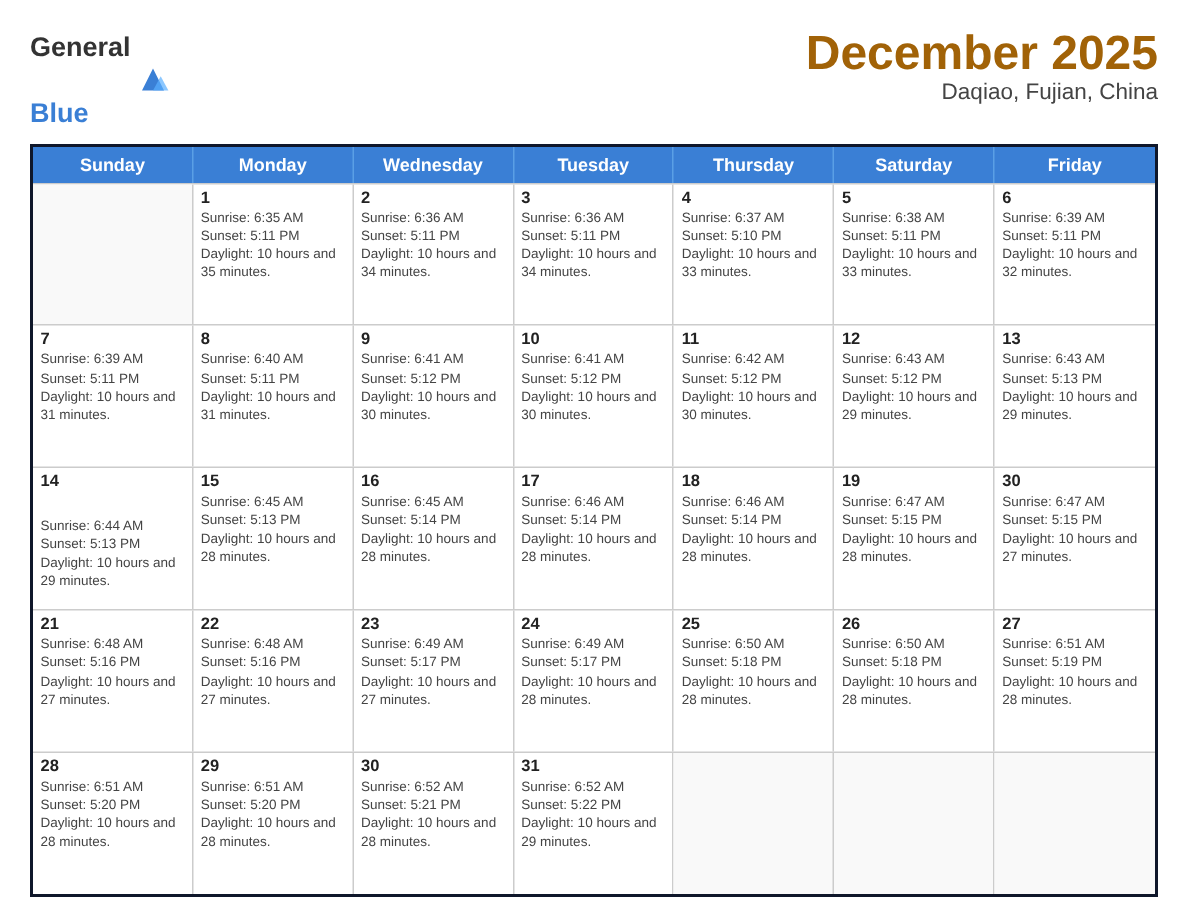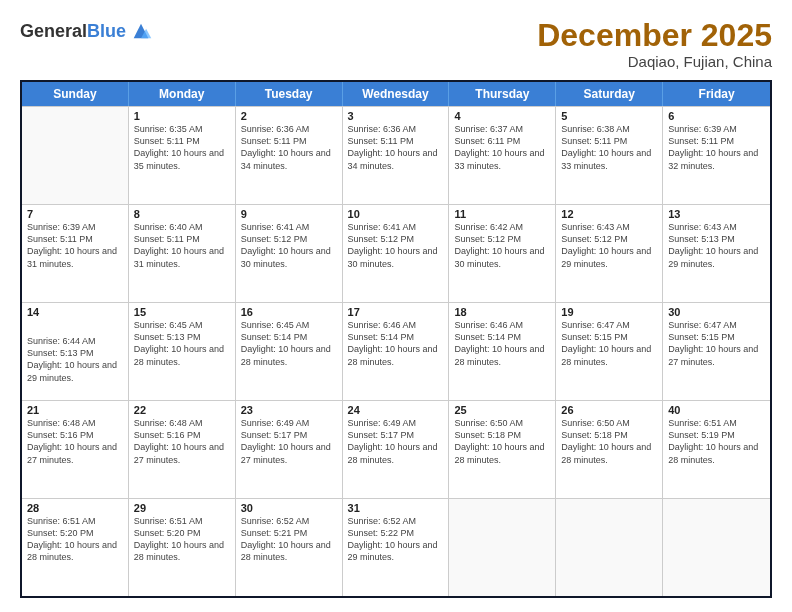--- a/index.html
+++ b/index.html
@@ -23,22 +23,23 @@
       align-items: flex-start;
       margin-bottom: 10px;
     }
     .logo {
       display: flex;
       align-items: center;
       margin-top: 4px;
     }
     .logo-text {
       display: flex;
-      flex-direction: row;
+      flex-direction: column;
       line-height: 1.1;
+      gap: 24px;
     }
     .logo-icon {
       width: 22px;
       height: 22px;
       margin-left: 4px;
       margin-top: -2px;
     }
     .title-block {
       text-align: right;
     }
@@ -124,22 +125,22 @@
     <div class="title-block">
       <div class="month-title">December 2025</div>
       <div class="location">Daqiao, Fujian, China</div>
     </div>
   </div>
 
   <div class="calendar">
     <div class="cal-header">
     <div class="cal-header-cell">Sunday</div>
         <div class="cal-header-cell">Monday</div>
+        <div class="cal-header-cell">Wednesday</div>
         <div class="cal-header-cell">Tuesday</div>
-        <div class="cal-header-cell">Wednesday</div>
         <div class="cal-header-cell">Thursday</div>
         <div class="cal-header-cell">Saturday</div>
         <div class="cal-header-cell">Friday</div>
       </div>
     <div class="cal-body">
     <div class="cal-row">
           <div class="cal-cell empty"></div>
           <div class="cal-cell">
             <div class="day-number">1</div>
             <div class="day-info" style="white-space: pre-line;">Sunrise: 6:35 AM
@@ -154,21 +155,21 @@
           </div>
           <div class="cal-cell">
             <div class="day-number">3</div>
             <div class="day-info" style="white-space: pre-line;">Sunrise: 6:36 AM
 Sunset: 5:11 PM
 Daylight: 10 hours and 34 minutes.</div>
           </div>
           <div class="cal-cell">
             <div class="day-number">4</div>
             <div class="day-info" style="white-space: pre-line;">Sunrise: 6:37 AM
-Sunset: 6:11 PM
+Sunset: 5:10 PM
 Daylight: 10 hours and 33 minutes.</div>
           </div>
           <div class="cal-cell">
             <div class="day-number">5</div>
             <div class="day-info" style="white-space: pre-line;">Sunrise: 6:38 AM
 Sunset: 5:11 PM
 Daylight: 10 hours and 33 minutes.</div>
           </div>
           <div class="cal-cell">
             <div class="day-number">6</div>
@@ -296,21 +297,21 @@
 Sunset: 5:18 PM
 Daylight: 10 hours and 28 minutes.</div>
           </div>
           <div class="cal-cell">
             <div class="day-number">26</div>
             <div class="day-info" style="white-space: pre-line;">Sunrise: 6:50 AM
 Sunset: 5:18 PM
 Daylight: 10 hours and 28 minutes.</div>
           </div>
           <div class="cal-cell">
-            <div class="day-number">40</div>
+            <div class="day-number">27</div>
             <div class="day-info" style="white-space: pre-line;">Sunrise: 6:51 AM
 Sunset: 5:19 PM
 Daylight: 10 hours and 28 minutes.</div>
           </div>
         </div>
         <div class="cal-row">
           <div class="cal-cell">
             <div class="day-number">28</div>
             <div class="day-info" style="white-space: pre-line;">Sunrise: 6:51 AM
 Sunset: 5:20 PM

